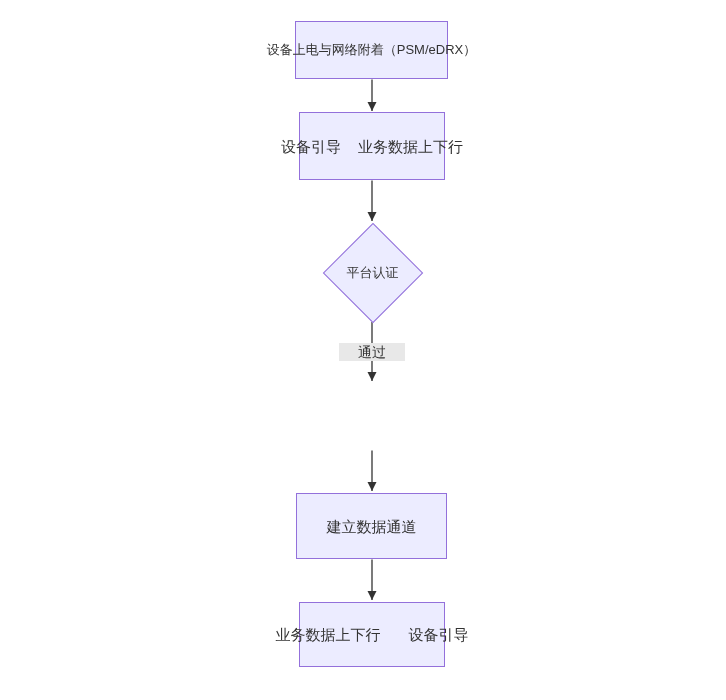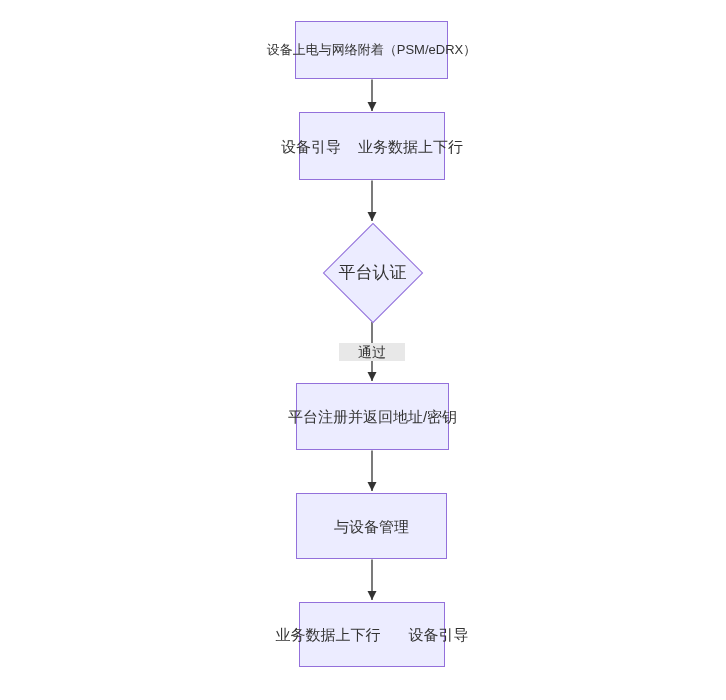--- a/index.html
+++ b/index.html
@@ -53,21 +53,21 @@
     background: var(--node-fill, #ECECFF);
     border: 1px solid var(--node-border, #9370DB);
     box-sizing: border-box;
   }
   .diamond-label {
     position: absolute;
     left: 0; top: 0; right: 0; bottom: 0;
     display: flex;
     align-items: center;
     justify-content: center;
-    font-size: 17px;
+    font-size: 13px;
     color: var(--text-color, #333333);
   }
   .edge-label {
     position: absolute;
     left: 372px; top: 352px;
     transform: translate(-50%, -50%);
     background: var(--edge-label-bg, #e8e8e8);
     color: var(--text-color, #333333);
     font-size: 14px;
     line-height: 18px;
@@ -103,27 +103,23 @@
     <span class="line">业务数据上下行</span>
   </div>
 
   <div class="diamond-wrap">
     <div class="diamond-shape"></div>
     <div class="diamond-label">平台认证</div>
   </div>
 
   <div class="edge-label">通过</div>
 
-  <div class="node node-d">
-    <span class="line">平台注册</span>
-    <span class="line">并返回地址/密钥</span>
-  </div>
 
   <div class="node node-e">
-    <span class="line">与设备管理</span>
+    <span class="line">建立数据通道</span>
   </div>
 
   <div class="node node-f">
     <span class="line">业务数据上下行</span>
     <span class="line">设备引导</span>
   </div>
 
 </div>
 
 </body></html>

